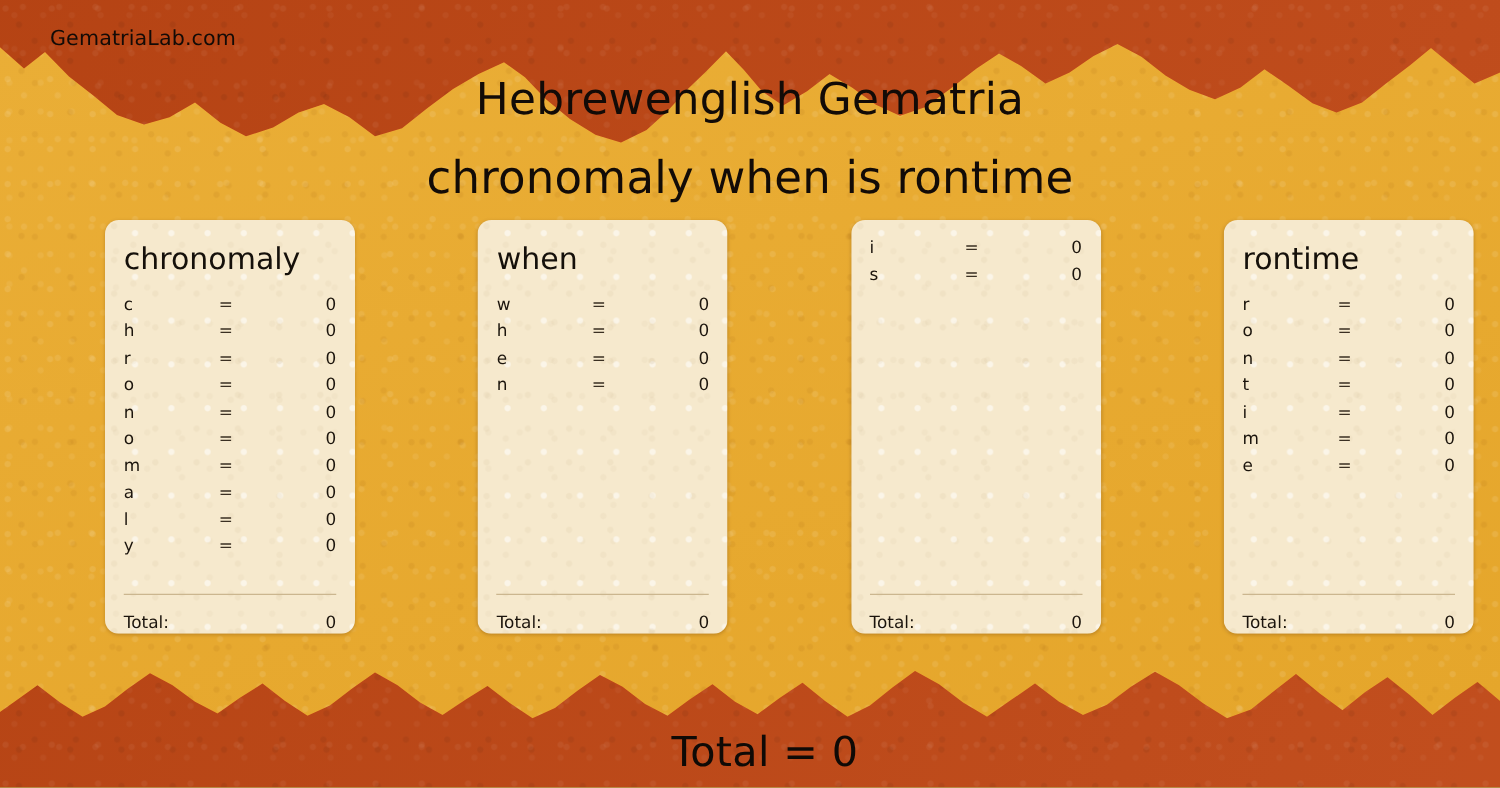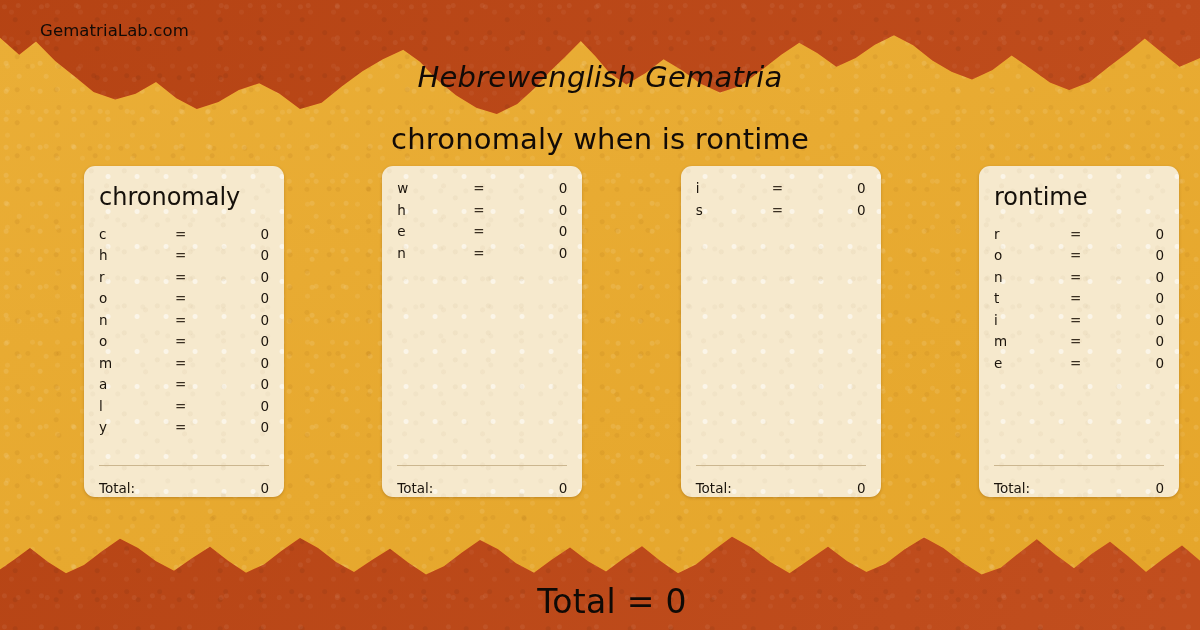--- a/index.html
+++ b/index.html
@@ -133,34 +133,33 @@
     letter-spacing: 0.1px;
     white-space: nowrap;
   }
 
   .title {
     position: absolute;
     left: 0;
     top: 60px;
     width: 1200px;
     text-align: center;
-    font-size: 29px;
+    font-size: 35px;
     color: #120b07;
     font-weight: 400;
     letter-spacing: 0.2px;
-    font-style: italic;
   }
 
   .subtitle {
     position: absolute;
     left: 0;
     top: 122px;
     width: 1200px;
     text-align: center;
-    font-size: 29px;
+    font-size: 36px;
     color: #120b07;
     font-weight: 400;
     letter-spacing: 0.2px;
   }
 
   .grand-total {
     position: absolute;
     left: 0;
     top: 582px;
     width: 1200px;
@@ -169,21 +168,21 @@
     color: #0f0a06;
     font-weight: 400;
     letter-spacing: 0.3px;
     margin-left: 12px;
   }
 
   
   .cards {
     position: absolute;
     left: 40px;
-    top: 166px;
+    top: 176px;
     width: 1095px;
     height: 331px;
     display: flex;
     justify-content: space-between;
     padding-left: 44px;
   }
 
   .card {
     position: relative;
     width: 200px;
@@ -315,20 +314,21 @@
             <span class="val">0</span>
           </div>
         </div>
         <div class="divider"></div>
         <div class="total-row">
           <span class="lbl">Total:</span>
           <span class="val">0</span>
         </div>
       </div>
       <div class="card">
+        <div class="card-title">when</div>
         <div class="rows">
           <div class="row">
             <span class="lt">w</span>
             <span class="eq">=</span>
             <span class="val">0</span>
           </div>
           <div class="row">
             <span class="lt">h</span>
             <span class="eq">=</span>
             <span class="val">0</span>

